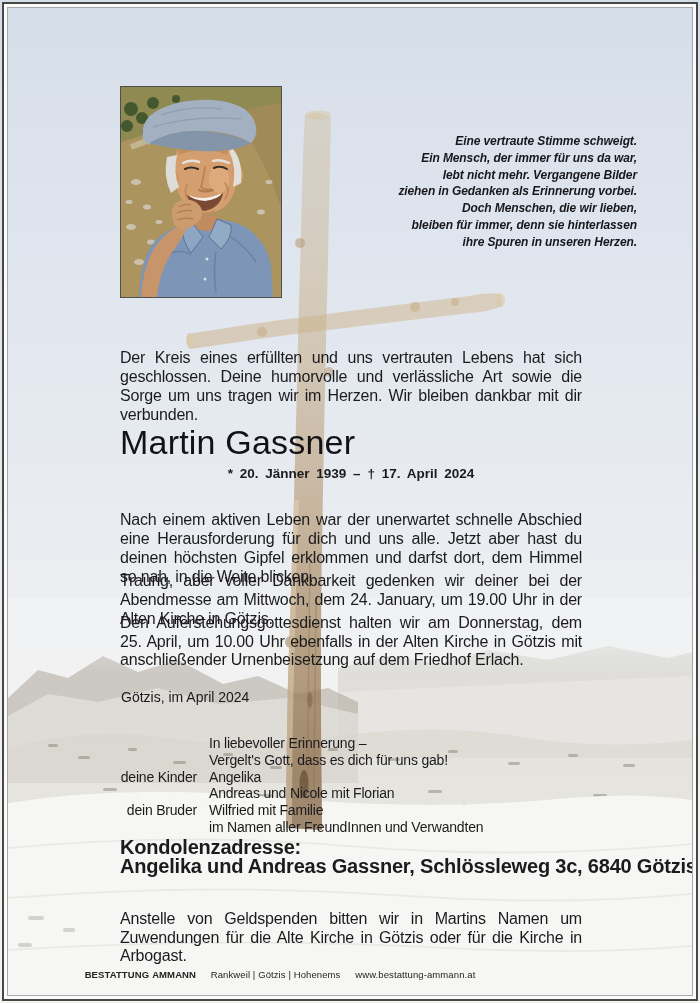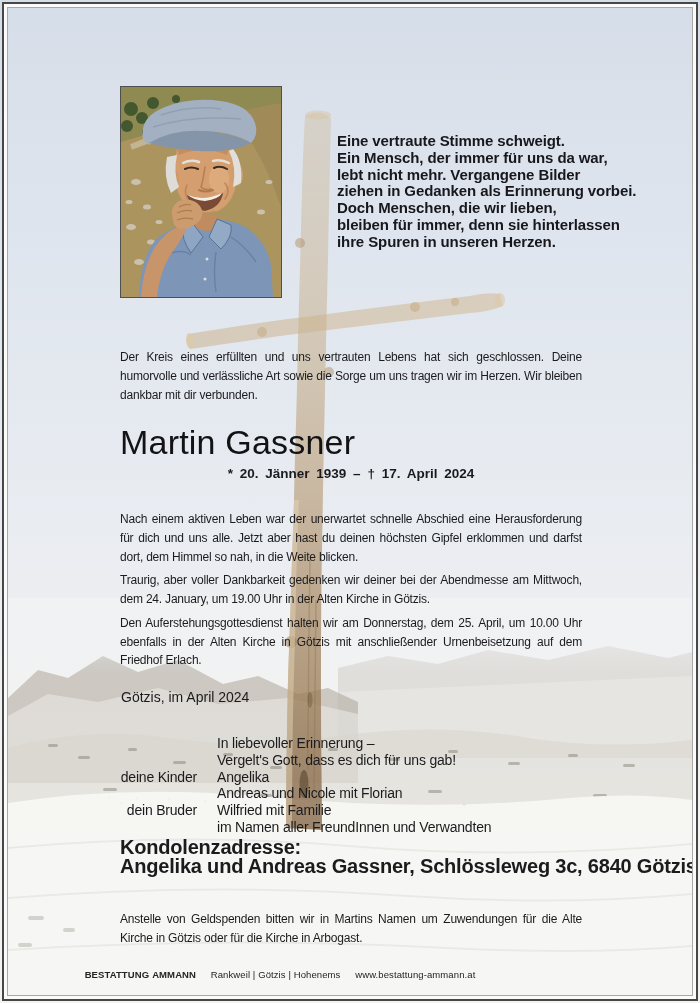--- a/index.html
+++ b/index.html
@@ -12,30 +12,30 @@
   .f-dark{inset:2px;border:2px solid #474747;}
   .f-white{inset:4px;border:3px solid #fbfbfb;}
   .f-grey{inset:7px;border:1px solid #a8a8a8;}
   
   .landscape{position:absolute;left:8px;top:598px;width:684px;height:397px;z-index:1;}
   .cross{position:absolute;left:0;top:0;width:700px;height:1003px;z-index:2;}
   .photo{position:absolute;left:120px;top:86px;width:160px;height:210px;border:1px solid #4f4f4f;z-index:3;background:#b09a64;}
   .photo svg{display:block;}
   
   .txt{position:absolute;z-index:4;color:#1b1b1d;}
-  .poem{left:337px;top:133px;width:300px;font-size:15px;line-height:16.8px;font-weight:bold;color:#17171c;letter-spacing:-0.1px;}
-  .para{left:120px;width:462px;margin:0;font-size:12px;line-height:19px;letter-spacing:-0.2px;text-align:justify;}
+  .poem{left:337px;top:133px;width:300px;font-size:12px;line-height:16.8px;font-weight:bold;font-style:italic;color:#17171c;letter-spacing:-0.1px;text-align:right;}
+  .para{left:120px;width:462px;margin:0;font-size:16px;line-height:19px;letter-spacing:-0.2px;text-align:justify;}
   .intro{top:348px;}
   .name{left:120px;width:462px;top:423px;margin:0;font-size:34px;line-height:38px;font-weight:400;color:#131316;letter-spacing:0.2px;}
   .dates{left:120px;width:462px;top:466px;text-align:center;font-size:13.5px;font-weight:bold;word-spacing:3px;}
   .p-farewell{top:510px;}
   .p-mass{top:571px;}
   .p-service{top:614px;line-height:18.5px;}
   .place{left:121px;top:689px;font-size:14px;}
-  .family{left:120px;top:735px;width:462px;display:grid;grid-template-columns:77px 1fr;column-gap:20px;font-size:14px;line-height:16.8px;letter-spacing:-0.2px;}
+  .family{left:120px;top:735px;width:462px;display:grid;grid-template-columns:77px 1fr;column-gap:12px;font-size:14px;line-height:16.8px;letter-spacing:-0.2px;}
   .family .lab{text-align:right;white-space:nowrap;}
   .condolence{left:120px;top:838px;font-size:20px;line-height:19px;letter-spacing:-0.2px;font-weight:bold;}
   .donation{top:910px;line-height:18.5px;}
   .footer{left:0;width:560px;top:969px;text-align:center;font-size:9.5px;color:#242424;letter-spacing:0.1px;}
   .footer span{margin:0 6px;}
   .footer .brand-prefix{font-weight:600;margin-right:0;}
   .footer .brand-name{font-weight:800;margin-left:3px;}
 </style>
 </head>
 <body>

